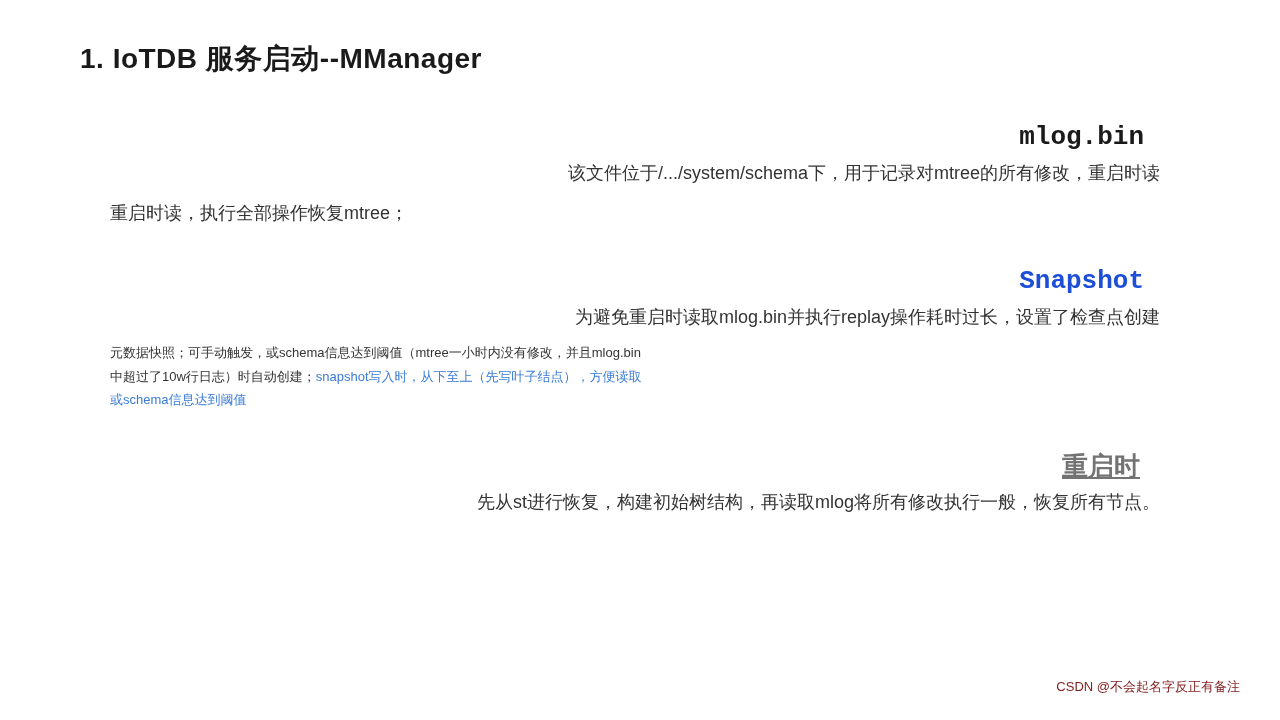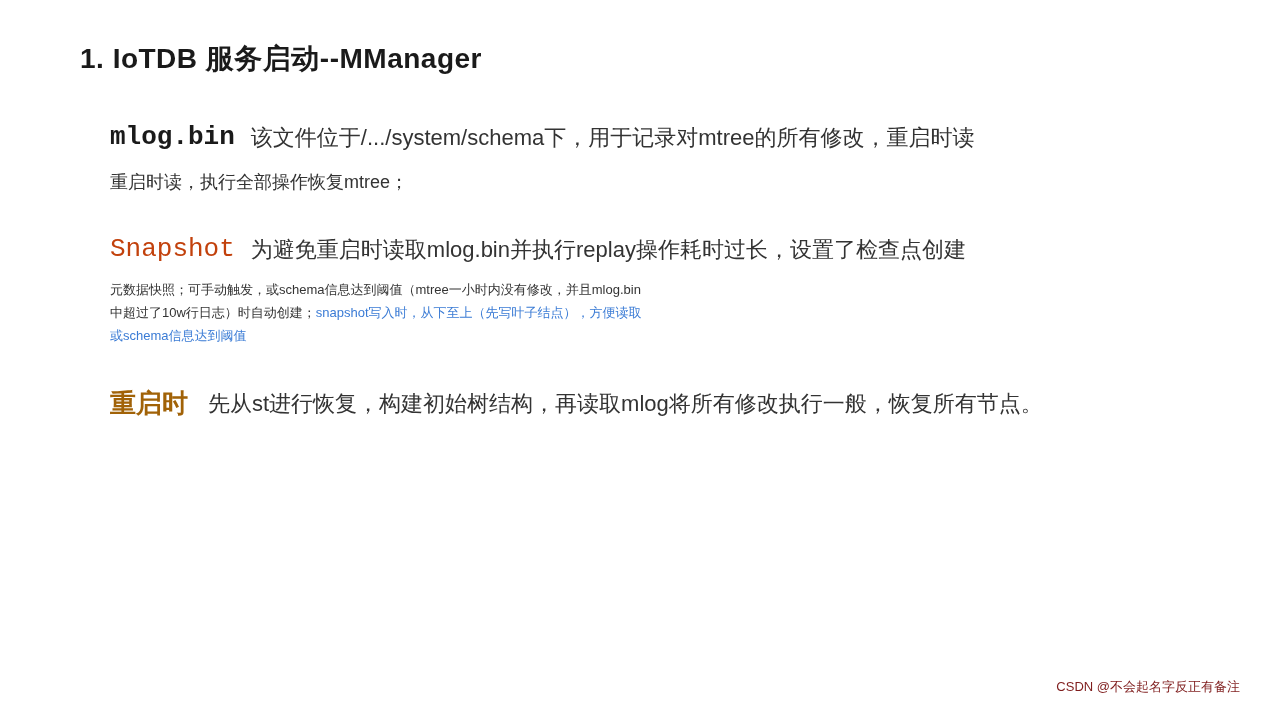--- a/index.html
+++ b/index.html
@@ -35,56 +35,58 @@
     .content-area {
       padding-left: 30px;
     }
 
     .section {
       margin-bottom: 32px;
     }
 
     .section-row {
       display: flex;
-      align-items: flex-start;
+      align-items: flex-end;
       flex-wrap: wrap;
       margin-bottom: 8px;
+      flex-direction: column;
     }
 
     .term-mlog {
       font-size: 26px;
       font-weight: bold;
       color: #1a1a1a;
       font-family: "Courier New", "Microsoft YaHei", monospace;
       margin-right: 16px;
       white-space: nowrap;
       line-height: 1.5;
     }
 
     .term-snapshot {
       font-size: 26px;
-      font-weight: normal;
-      color: #c2410c;
+      font-weight: bold;
+      color: #1d4ed8;
       font-family: "Courier New", "Microsoft YaHei", monospace;
       margin-right: 16px;
       white-space: nowrap;
       line-height: 1.5;
     }
 
     .term-restart {
       font-size: 26px;
       font-weight: bold;
-      color: #a16207;
+      color: #737373;
       margin-right: 20px;
       white-space: nowrap;
       line-height: 1.5;
+      text-decoration: underline;
     }
 
     .desc-text {
-      font-size: 22px;
+      font-size: 18px;
       color: #333333;
       line-height: 1.8;
       flex: 1;
     }
 
     .desc-text-block {
       font-size: 18px;
       color: #333333;
       line-height: 1.8;
       margin-top: 0;

